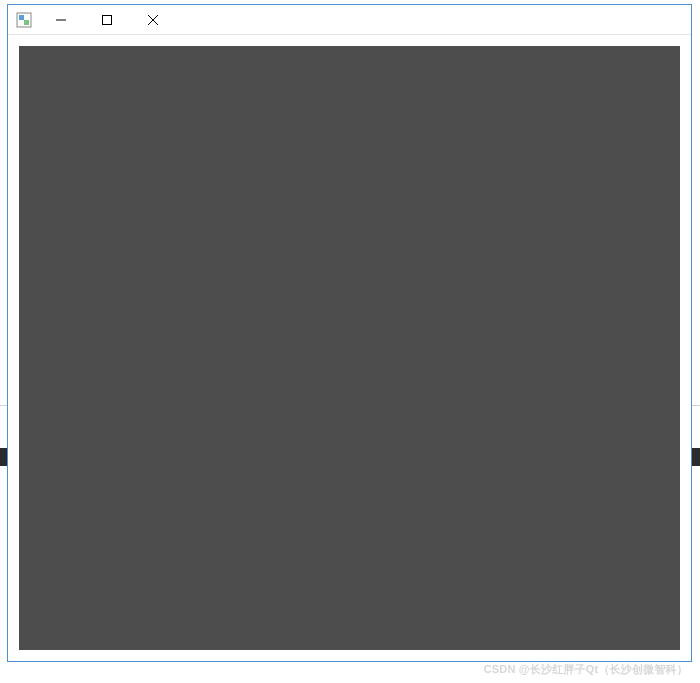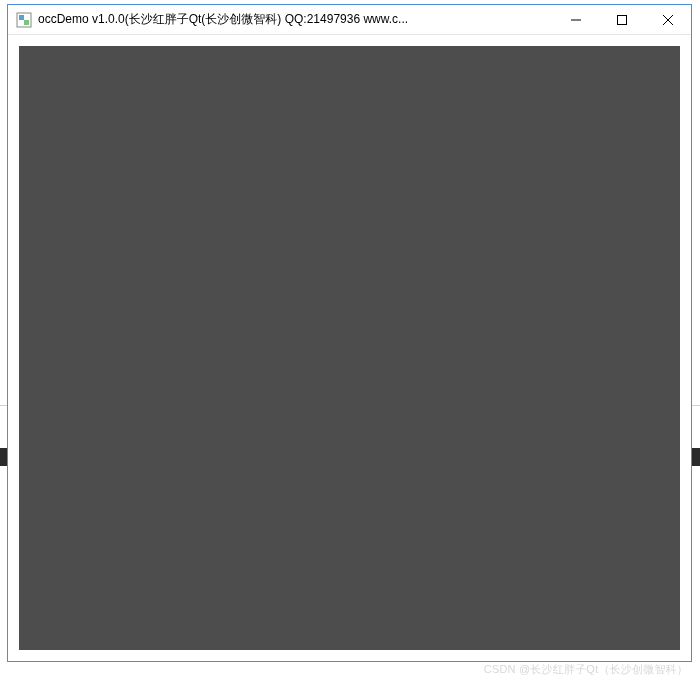--- a/index.html
+++ b/index.html
@@ -99,40 +99,40 @@
       background: #4d4d4d;
     }
     .watermark {
       position: absolute;
       bottom: 6px;
       right: 12px;
       font-size: 11px;
       color: #d8d8d8;
       font-family: "Microsoft YaHei", sans-serif;
       letter-spacing: 0.2px;
+      font-weight: bold;
     }
   </style>
 </head>
 <body>
 
 <div class="background-layer">
   <div class="bg-divider-1"></div>
   <div class="bg-divider-2"></div>
 </div>
 
 <div class="window">
   <div class="titlebar">
     <span class="app-icon">
       <svg viewBox="0 0 16 16">
         <rect x="1" y="1" width="14" height="14" fill="none" stroke="#888" stroke-width="1"></rect>
         <rect x="3" y="3" width="5" height="5" fill="#5aa0d8"></rect>
         <rect x="8" y="8" width="5" height="5" fill="#7bc47f"></rect>
       </svg>
     </span>
-    <span class="title-text">occDemo v1.0.0(长沙红胖子Qt(长沙创微智科) QQ:21497936 www.c...</span>
     <div class="window-controls">
       <button class="win-btn">
         <svg viewBox="0 0 10 10">
           <line x1="0" y1="5" x2="10" y2="5" stroke="#000" stroke-width="1"></line>
         </svg>
       </button>
       <button class="win-btn">
         <svg viewBox="0 0 10 10">
           <rect x="0.5" y="0.5" width="9" height="9" fill="none" stroke="#000" stroke-width="1"></rect>
         </svg>

